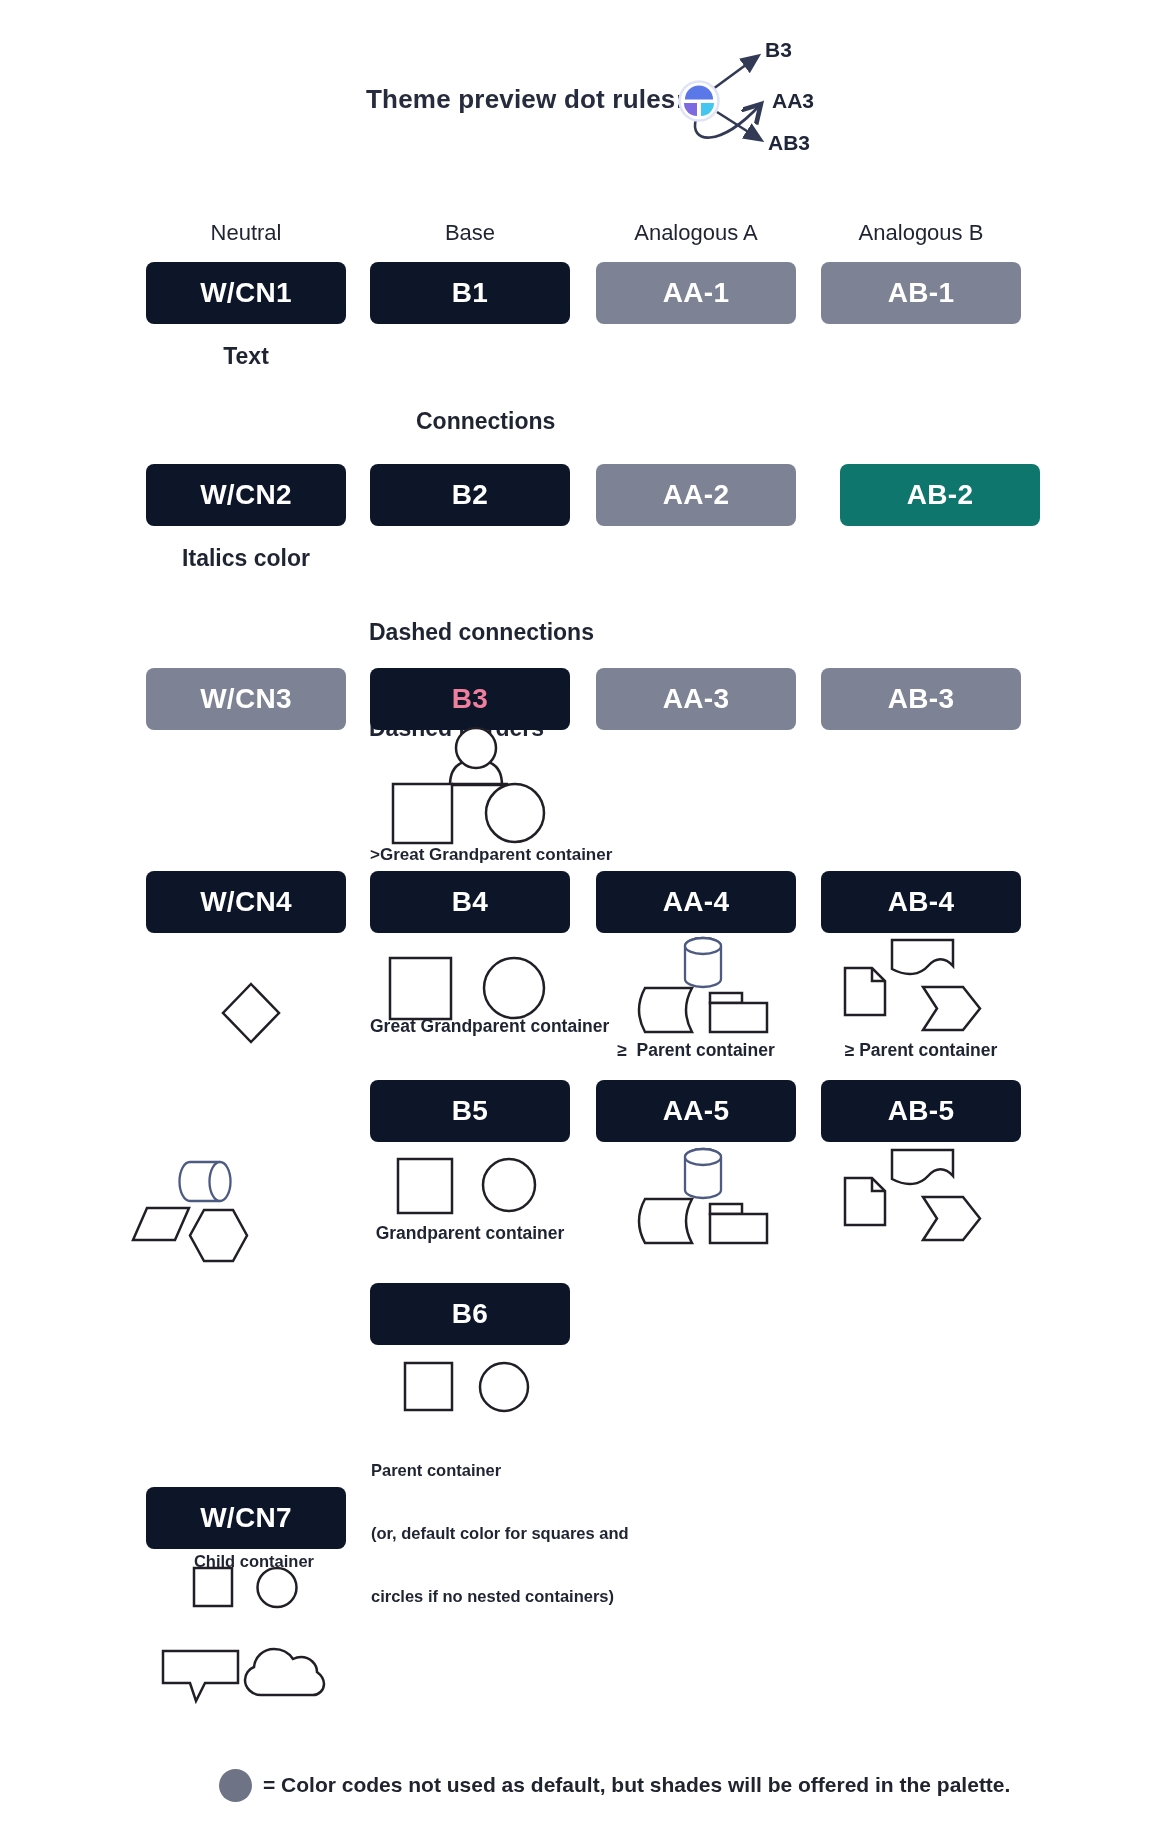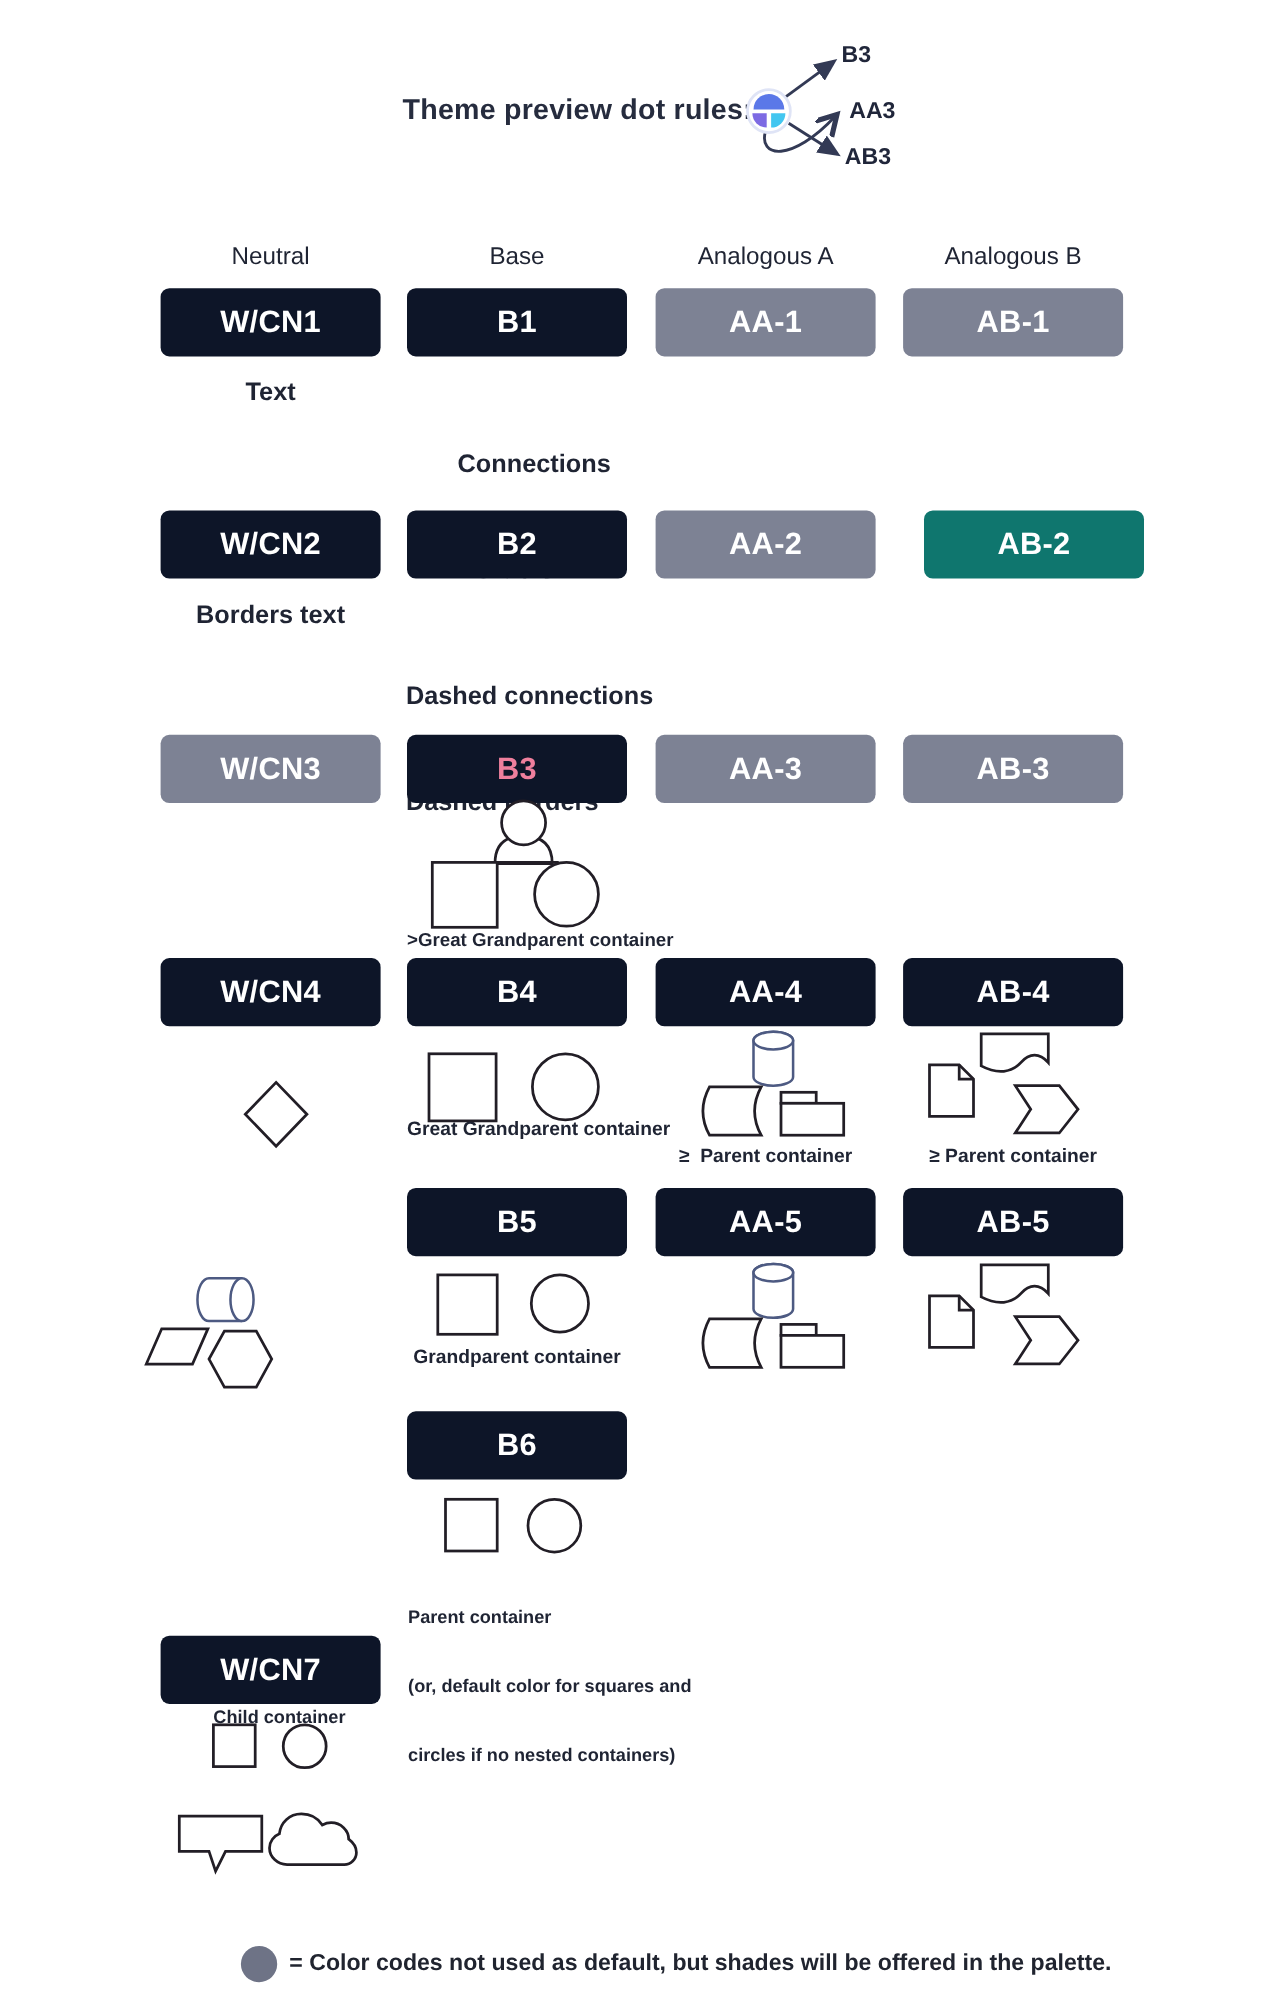--- a/index.html
+++ b/index.html
@@ -64,21 +64,21 @@
   <div class="cap fs21 center" style="left:146px;top:340px;width:200px;">Text</div>
   <div class="cap fs21" style="left:416px;top:341px;">
     <div>Connections</div>
     <div>Borders</div>
   </div>
 
   <div class="swatch" style="left: 146px; top: 464px; background: rgb(13, 21, 40); color: rgb(255, 255, 255);">W/CN2</div>
   <div class="swatch" style="left: 370px; top: 464px; background: rgb(13, 21, 40); color: rgb(255, 255, 255);">B2</div>
   <div class="swatch" style="left: 596px; top: 464px; background: rgb(125, 130, 148); color: #ffffff;">AA-2</div>
   <div class="swatch" style="left: 821px; top: 464px; background: #0f766e; color: rgb(255, 255, 255); margin-left: 19px;">AB-2</div>
-  <div class="cap fs21 center" style="left:146px;top:542px;width:200px;">Borders text</div>
+  <div class="cap fs21 center" style="left:146px;top:542px;width:200px;">Italics color</div>
   <div class="cap fs21" style="left:369px;top:552px;">
     <div>Dashed connections</div>
     <div>Dashed borders</div>
   </div>
 
   <div class="swatch" style="left: 146px; top: 668px; background: rgb(125, 130, 148); color: rgb(255, 255, 255);">W/CN3</div>
   <div class="swatch" style="left: 370px; top: 668px; background: rgb(13, 21, 40); color: rgb(239, 127, 157);">B3</div>
   <div class="swatch" style="left: 596px; top: 668px; background: rgb(125, 130, 148); color: rgb(255, 255, 255);">AA-3</div>
   <div class="swatch" style="left: 821px; top: 668px; background: rgb(125, 130, 148); color: rgb(255, 255, 255);">AB-3</div>
 

